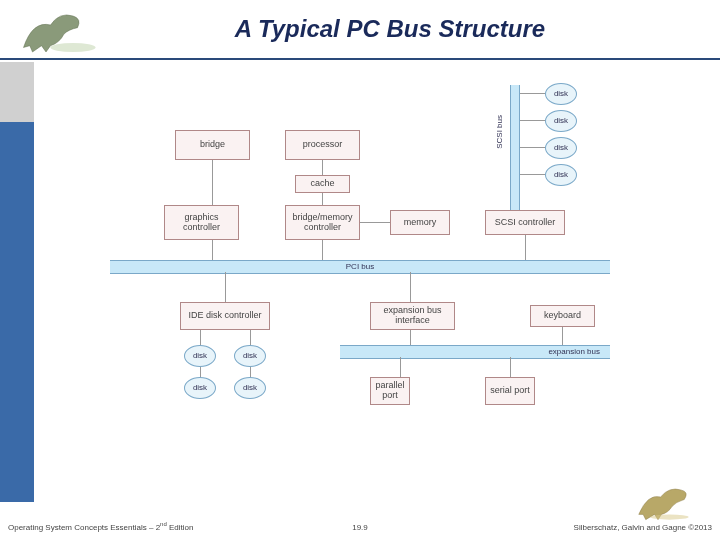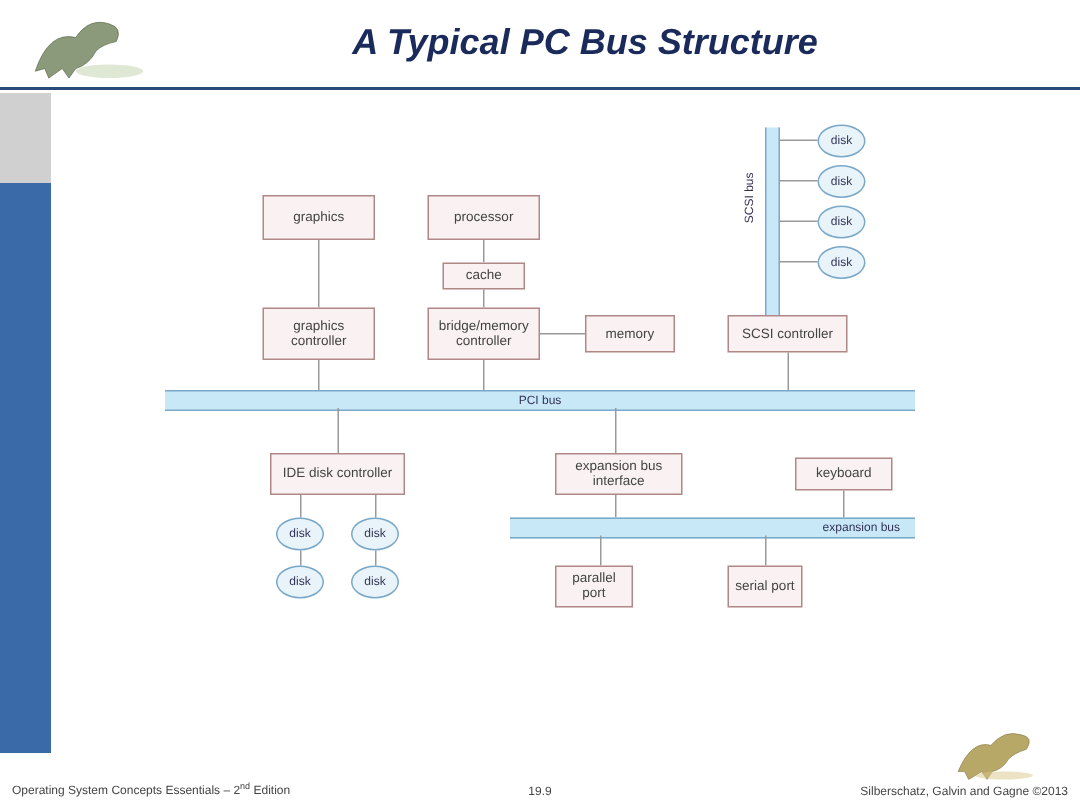--- a/index.html
+++ b/index.html
@@ -47,31 +47,31 @@
 
   <div class="wire" style="left:430px; top:8px; width:25px; height:1px;"></div>
   <div class="disk" style="left:455px; top:-2px;">disk</div>
   <div class="wire" style="left:430px; top:35px; width:25px; height:1px;"></div>
   <div class="disk" style="left:455px; top:25px;">disk</div>
   <div class="wire" style="left:430px; top:62px; width:25px; height:1px;"></div>
   <div class="disk" style="left:455px; top:52px;">disk</div>
   <div class="wire" style="left:430px; top:89px; width:25px; height:1px;"></div>
   <div class="disk" style="left:455px; top:79px;">disk</div>
 
-  <div class="box" style="left:85px; top:45px; width:75px; height:30px;">graphics</div>
+  <div class="box" style="left:85px; top:45px; width:75px; height:30px;">bridge</div>
   <div class="box" style="left:195px; top:45px; width:75px; height:30px;">processor</div>
 
   <div class="wire" style="left:122px; top:75px; width:1px; height:45px;"></div>
 
   <div class="wire" style="left:232px; top:75px; width:1px; height:15px;"></div>
 
   <div class="box" style="left:205px; top:90px; width:55px; height:18px;">cache</div>
   <div class="wire" style="left:232px; top:108px; width:1px; height:12px;"></div>
 
-  <div class="box" style="left:85px; top:120px; width:75px; height:35px;">graphics controller</div>
+  <div class="box" style="left:74px; top:120px; width:75px; height:35px;">graphics controller</div>
   <div class="box" style="left:195px; top:120px; width:75px; height:35px;">bridge/memory controller</div>
   <div class="box" style="left:300px; top:125px; width:60px; height:25px;">memory</div>
   <div class="box" style="left:395px; top:125px; width:80px; height:25px;">SCSI controller</div>
 
   <div class="wire" style="left:270px; top:137px; width:30px; height:1px;"></div>
 
   <div class="wire" style="left:122px; top:155px; width:1px; height:20px;"></div>
   <div class="wire" style="left:232px; top:155px; width:1px; height:20px;"></div>
   <div class="wire" style="left:435px; top:150px; width:1px; height:25px;"></div>
 
@@ -98,21 +98,21 @@
 
   <div class="wire" style="left:320px; top:245px; width:1px; height:15px;"></div>
 
   <div class="wire" style="left:472px; top:242px; width:1px; height:18px;"></div>
 
   <div class="bus" style="left:250px; top:260px; width:270px; text-align:right; padding-right:10px;">expansion bus</div>
 
   <div class="wire" style="left:310px; top:272px; width:1px; height:20px;"></div>
   <div class="wire" style="left:420px; top:272px; width:1px; height:20px;"></div>
 
-  <div class="box" style="left:280px; top:292px; width:52px; height:28px;">parallel port</div>
+  <div class="box" style="left:280px; top:292px; width:40px; height:28px;">parallel port</div>
   <div class="box" style="left:395px; top:292px; width:50px; height:28px;">serial port</div>
 
 </div>
 
 <svg class="dino-br" viewBox="0 0 80 50">
   <path d="M10 42 Q20 18 35 22 Q45 10 58 14 Q68 16 62 25 Q52 28 48 33 Q44 40 36 42 L32 48 L28 42 L18 48 L15 42 Z" fill="#b8a868" stroke="#8a7a48" stroke-width="0.5"></path>
   <ellipse cx="45" cy="45" rx="22" ry="3" fill="#d8c888" opacity="0.5"></ellipse>
 </svg>
 
 <div class="footer">

